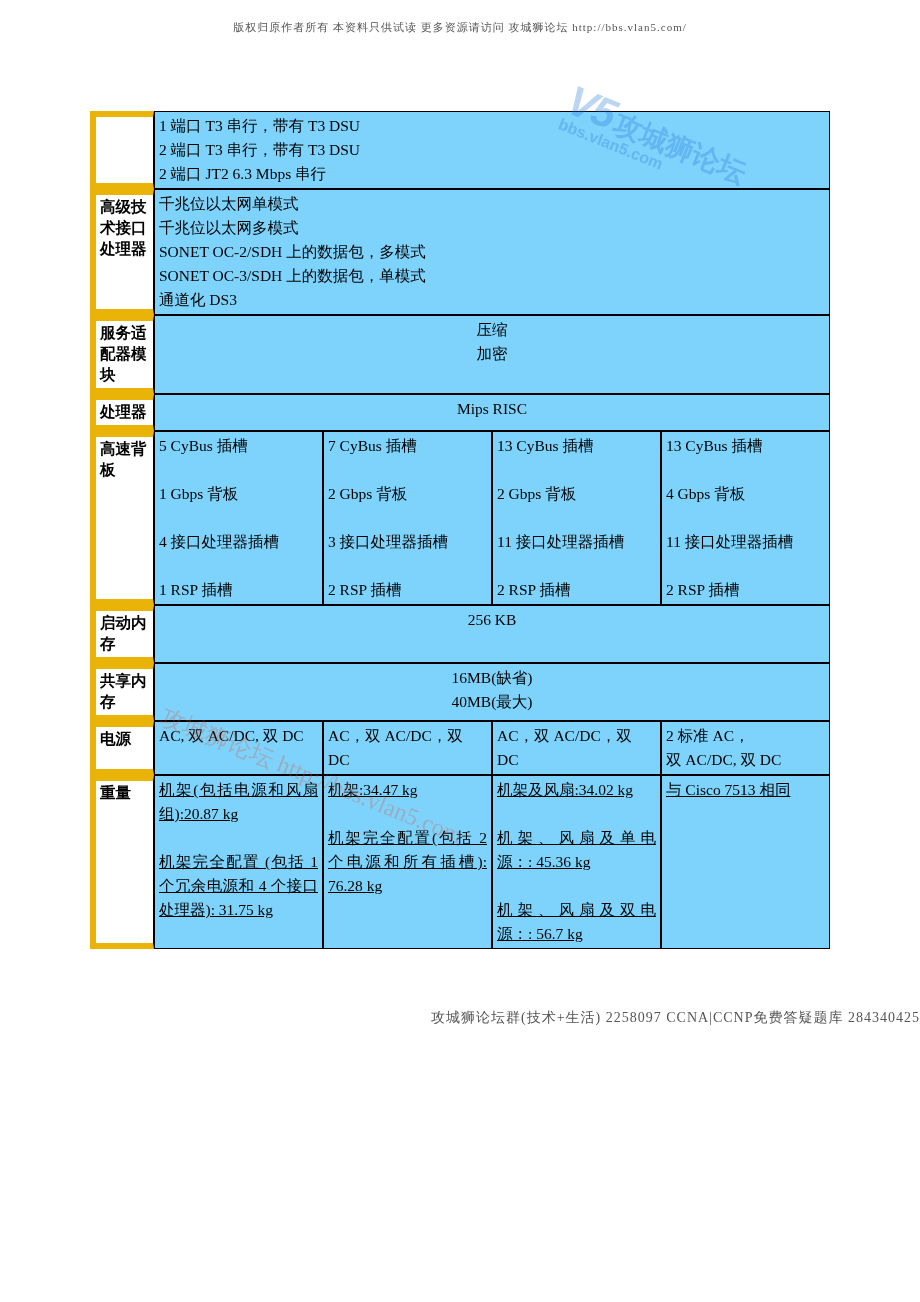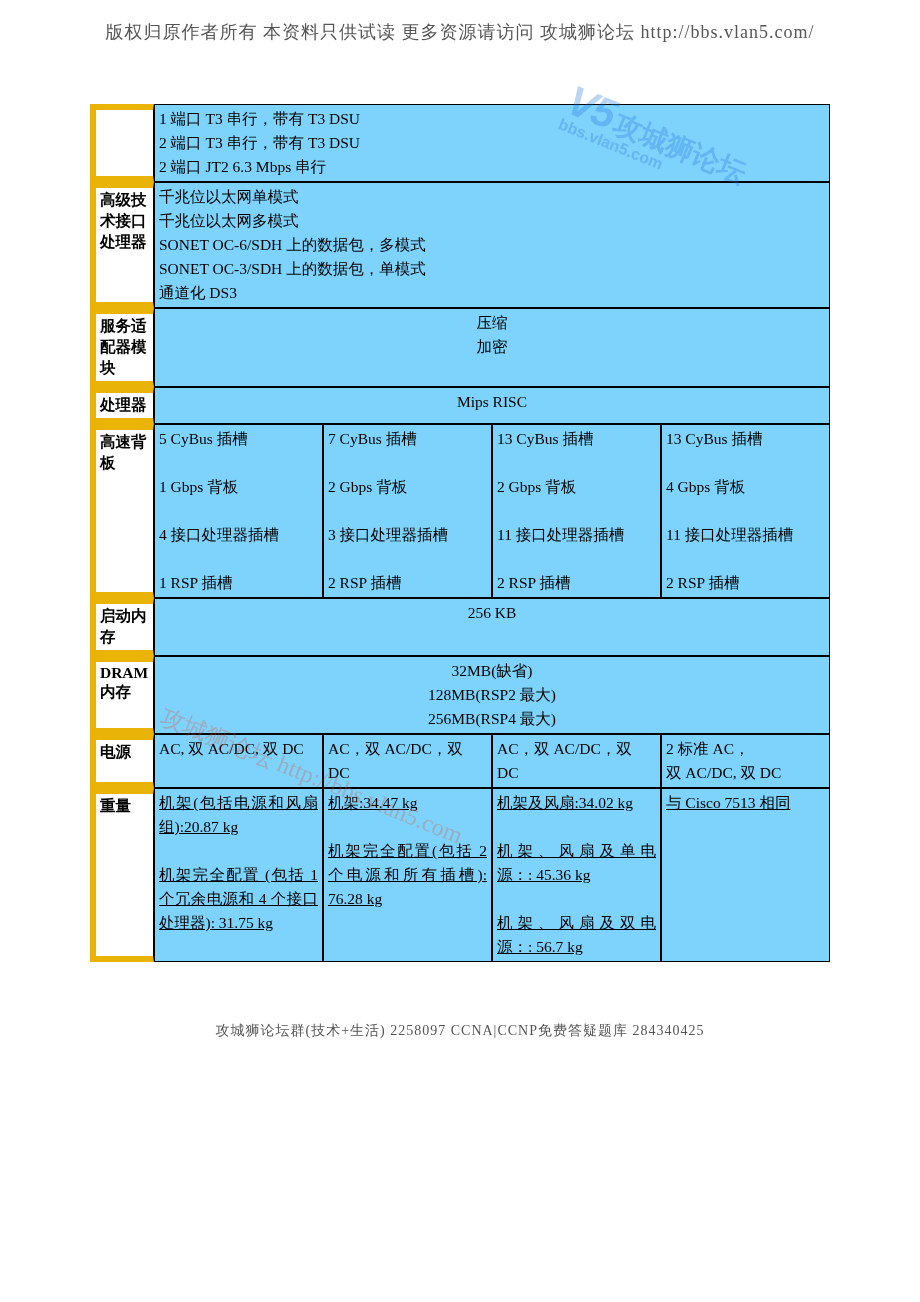--- a/index.html
+++ b/index.html
@@ -12,28 +12,28 @@
     width: 920px;
   }
   .page {
     width: 920px;
     box-sizing: border-box;
     padding: 20px 0 30px 0;
     position: relative;
   }
   .header-line {
     text-align: center;
-    font-size: 18px;
+    font-size: 11px;
     color: #555;
     letter-spacing: 1px;
-    margin-bottom: 60px;
+    margin-bottom: 76px;
     font-family: "SimSun", serif;
   }
   .footer-line {
-    text-align: center;
+    text-align: right;
     font-size: 14px;
     color: #555;
     letter-spacing: 1px;
     margin-top: 60px;
     font-family: "SimSun", serif;
   }
   table.spec {
     border-collapse: separate;
     border-spacing: 0;
     margin: 0 auto;
@@ -122,21 +122,21 @@
         </span>
       </td>
     </tr>
 
     <tr>
       <th class="rowlabel">高级技术接口处理器</th>
       <td colspan="4">
         <span class="multi-para">
           <span class="blk">千兆位以太网单模式</span>
           <span class="blk">千兆位以太网多模式</span>
-          <span class="blk">SONET OC-6/SDH 上的数据包，多模式</span>
+          <span class="blk">SONET OC-2/SDH 上的数据包，多模式</span>
           <span class="blk">SONET OC-3/SDH 上的数据包，单模式</span>
           <span class="blk">通道化 DS3</span>
         </span>
       </td>
     </tr>
 
     <tr>
       <th class="rowlabel">服务适配器模块</th>
       <td colspan="4" class="center">
         <span class="multi-para">
@@ -198,31 +198,30 @@
           <span class="blk">2 RSP 插槽</span>
         </span>
       </td>
     </tr>
 
     <tr>
       <th class="rowlabel">启动内存</th>
       <td colspan="4" class="center">256 KB</td>
     </tr>
 
-
-    <tr>
-      <th class="rowlabel">DRAM内存</th>
+    <tr>
+      <th class="rowlabel">共享内存</th>
       <td colspan="4" class="center">
         <span class="multi-para">
-          <span class="blk">32MB(缺省)</span>
-          <span class="blk">128MB(RSP2 最大)</span>
-          <span class="blk">256MB(RSP4 最大)</span>
-        </span>
-      </td>
-    </tr>
+          <span class="blk">16MB(缺省)</span>
+          <span class="blk">40MB(最大)</span>
+        </span>
+      </td>
+    </tr>
+
 
     <tr>
       <th class="rowlabel">电源</th>
       <td>AC, 双 AC/DC, 双 DC</td>
       <td>AC，双 AC/DC，双 DC</td>
       <td>AC，双 AC/DC，双 DC</td>
       <td style="white-space:pre-line">2 标准 AC，
 双 AC/DC, 双 DC</td>
     </tr>
 

